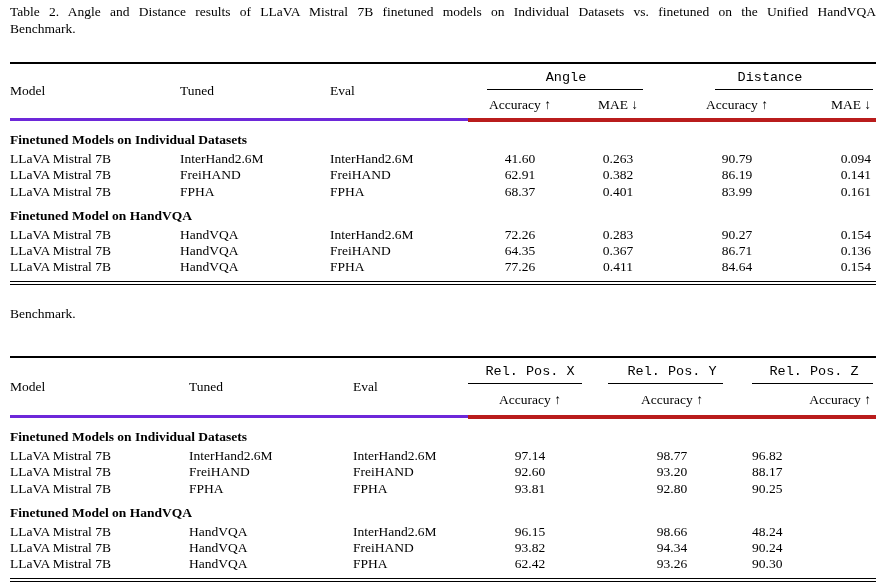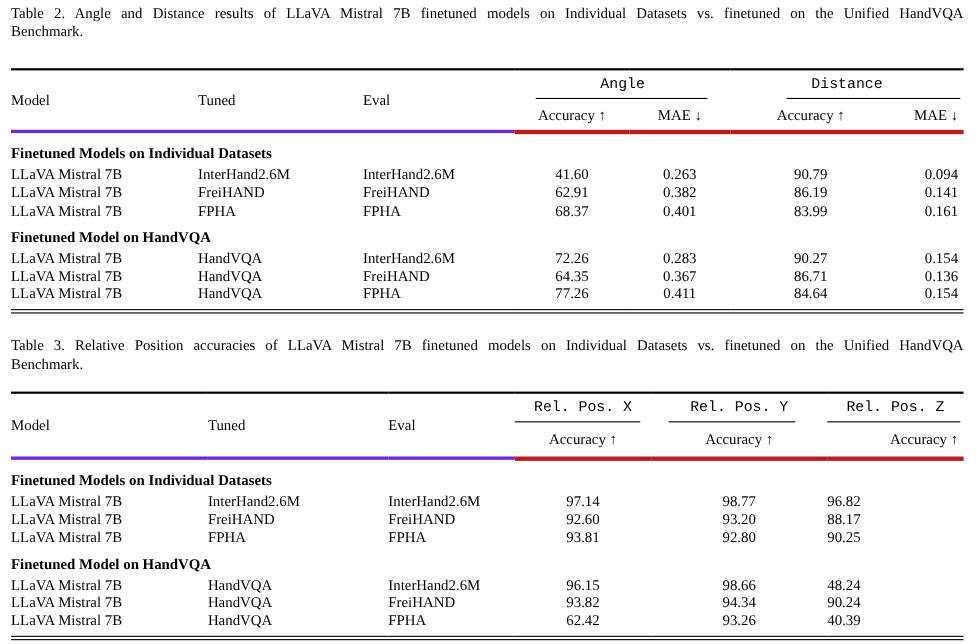--- a/index.html
+++ b/index.html
@@ -214,21 +214,20 @@
             <td>77.26</td>
             <td>0.411</td>
             <td>84.64</td>
             <td>0.154</td>
           </tr>
         </tbody>
     </table>
   </div>
 
   <div class="caption" id="cap3">
-    <span class="cl1">Table 3. Relative Position accuracies of LLaVA Mistral 7B finetuned models on Individual Datasets vs. finetuned on the Unified HandVQA</span>
     <span class="cl2">Benchmark.</span>
   </div>
 
   <div class="tbox" id="tbox3">
     <table class="tbl" id="t3">
       <colgroup>
         <col style="width:179px">
           <col style="width:164px">
           <col style="width:115px">
         <col style="width:124px">
@@ -305,19 +304,19 @@
             <td>93.82</td>
             <td>94.34</td>
             <td>90.24</td>
           </tr>
           <tr>
             <td>LLaVA Mistral 7B</td>
             <td>HandVQA</td>
             <td>FPHA</td>
             <td>62.42</td>
             <td>93.26</td>
-            <td>40.39</td>
+            <td>90.30</td>
           </tr>
         </tbody>
     </table>
   </div>
 
 </div>
 
 </body></html>

